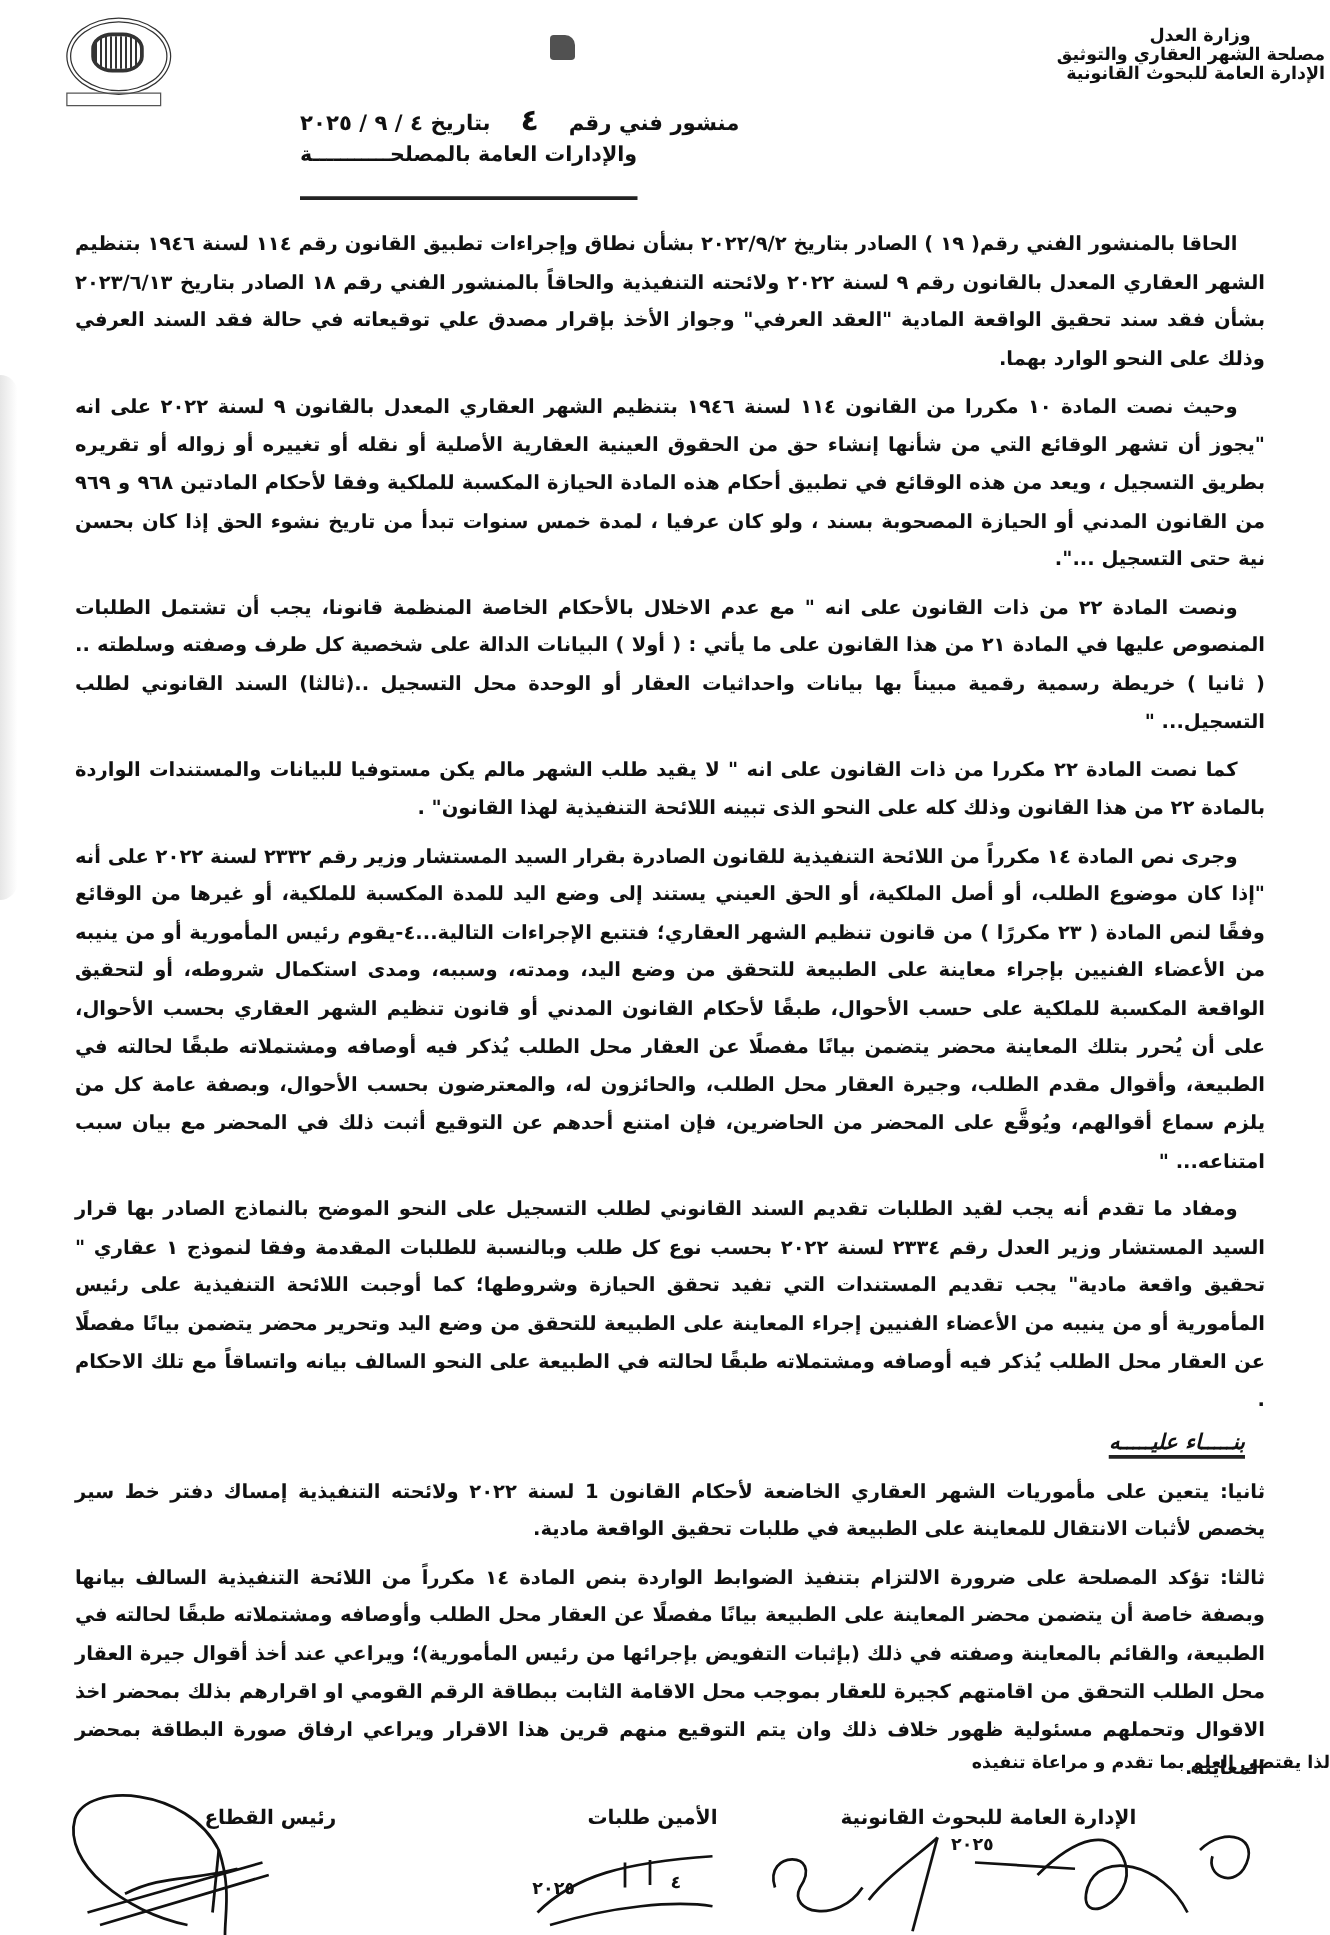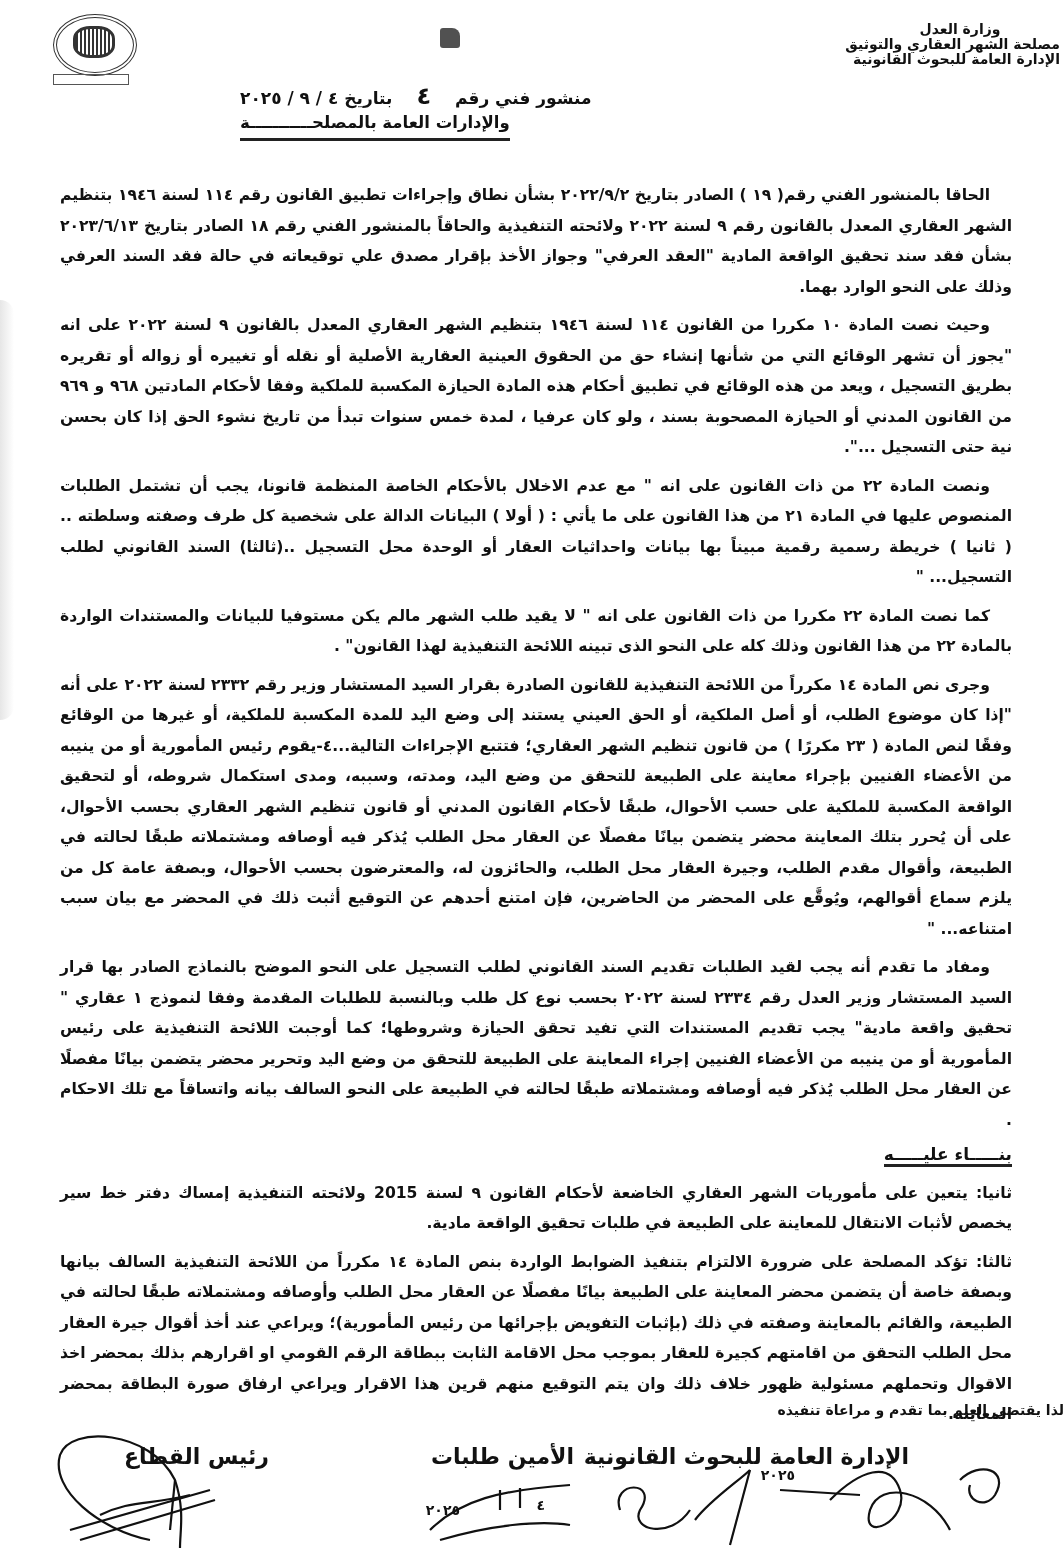--- a/index.html
+++ b/index.html
@@ -38,39 +38,39 @@
     position:absolute; left:440px; top:28px; width:20px; height:20px;
     background:#333; border-radius:3px 8px 3px 3px; opacity:.85;
   }
   .header {
     position:absolute; left:240px; right:240px; top:84px; text-align:left;
     font-weight:bold;
   }
   .header .circ { font-size:17px; line-height:24px; }
   .header .circ .num { font-size:24px; padding:0 18px; }
   .header .to { font-size:16.5px; line-height:28px; white-space:nowrap; margin-right:-60px; margin-left:-60px; }
-  .header .dept { font-size:16.5px; line-height:26px; display:inline-block; border-bottom:3px solid #222; padding-bottom:2px; }
+  .header .dept { font-size:16.5px; line-height:26px; display:inline-block; border-bottom:3px solid #222; padding-bottom:20px; }
   .body-text {
     position:absolute; left:60px; right:52px; top:180px;
     font-weight:bold; font-size:15.6px; line-height:30.5px; text-align:justify;
     text-align-last:right;
   }
   .body-text p { margin:0; }
   .body-text p.indent { text-indent:22px; }
   .body-text p.gap { margin-top:8px; }
   .decision-title {
-    text-align:center; font-size:17px; margin:4px 0 2px 0; letter-spacing:1px;
+    text-align:center; font-size:17px; margin:4px 16px 2px 0; letter-spacing:1px;font-style:italic;
   }
   .decision-title span { border-bottom:3px solid #222; }
   .closing {
     position:absolute; left:0; right:0; top:1402px; text-align:right;
     font-weight:bold; font-size:14px;
   }
   .sig {
-    position:absolute; top:1444px; font-weight:bold; font-size:22px; white-space:nowrap;
+    position:absolute; top:1444px; font-weight:bold; font-size:16px; white-space:nowrap;
   }
   .sig.s1 { right:155px; }
   .sig.s2 { right:490px; }
   .sig.s3 { right:795px; }
   .scribble { position:absolute; }
   .scribble path { fill:none; stroke:#111; stroke-width:2.2; }
   .scribble text { font-family:"DejaVu Sans", sans-serif; font-size:14px; fill:#111; font-weight:bold; }
 </style>
 </head>
 <body>
@@ -102,21 +102,21 @@
 </div>
 
 <div class="body-text">
   <p class="indent">الحاقا بالمنشور الفني رقم( ١٩ ) الصادر بتاريخ ٢٠٢٢/٩/٢ بشأن نطاق وإجراءات تطبيق القانون رقم ١١٤ لسنة ١٩٤٦ بتنظيم الشهر العقاري المعدل بالقانون رقم ٩ لسنة ٢٠٢٢ ولائحته التنفيذية والحاقاً بالمنشور الفني رقم ١٨ الصادر بتاريخ ٢٠٢٣/٦/١٣ بشأن فقد سند تحقيق الواقعة المادية "العقد العرفي" وجواز الأخذ بإقرار مصدق علي توقيعاته في حالة فقد السند العرفي وذلك على النحو الوارد بهما.</p>
   <p class="indent gap">وحيث نصت المادة ١٠ مكررا من القانون ١١٤ لسنة ١٩٤٦ بتنظيم الشهر العقاري المعدل بالقانون ٩ لسنة ٢٠٢٢ على انه "يجوز أن تشهر الوقائع التي من شأنها إنشاء حق من الحقوق العينية العقارية الأصلية أو نقله أو تغييره أو زواله أو تقريره بطريق التسجيل ، ويعد من هذه الوقائع في تطبيق أحكام هذه المادة الحيازة المكسبة للملكية وفقا لأحكام المادتين ٩٦٨ و ٩٦٩ من القانون المدني أو الحيازة المصحوبة بسند ، ولو كان عرفيا ، لمدة خمس سنوات تبدأ من تاريخ نشوء الحق إذا كان بحسن نية حتى التسجيل ...".</p>
   <p class="indent gap">ونصت المادة ٢٢ من ذات القانون على انه " مع عدم الاخلال بالأحكام الخاصة المنظمة قانونا، يجب أن تشتمل الطلبات المنصوص عليها في المادة ٢١ من هذا القانون على ما يأتي : ( أولا ) البيانات الدالة على شخصية كل طرف وصفته وسلطته .. ( ثانيا ) خريطة رسمية رقمية مبيناً بها بيانات واحداثيات العقار أو الوحدة محل التسجيل ..(ثالثا) السند القانوني لطلب التسجيل... "</p>
   <p class="indent gap">كما نصت المادة ٢٢ مكررا من ذات القانون على انه " لا يقيد طلب الشهر مالم يكن مستوفيا للبيانات والمستندات الواردة بالمادة ٢٢ من هذا القانون وذلك كله على النحو الذى تبينه اللائحة التنفيذية لهذا القانون" .</p>
   <p class="indent gap">وجرى نص المادة ١٤ مكرراً من اللائحة التنفيذية للقانون الصادرة بقرار السيد المستشار وزير رقم ٢٣٣٢ لسنة ٢٠٢٢ على أنه "إذا كان موضوع الطلب، أو أصل الملكية، أو الحق العيني يستند إلى وضع اليد للمدة المكسبة للملكية، أو غيرها من الوقائع وفقًا لنص المادة ( ٢٣ مكررًا ) من قانون تنظيم الشهر العقاري؛ فتتبع الإجراءات التالية...٤-يقوم رئيس المأمورية أو من ينيبه من الأعضاء الفنيين بإجراء معاينة على الطبيعة للتحقق من وضع اليد، ومدته، وسببه، ومدى استكمال شروطه، أو لتحقيق الواقعة المكسبة للملكية على حسب الأحوال، طبقًا لأحكام القانون المدني أو قانون تنظيم الشهر العقاري بحسب الأحوال، على أن يُحرر بتلك المعاينة محضر يتضمن بيانًا مفصلًا عن العقار محل الطلب يُذكر فيه أوصافه ومشتملاته طبقًا لحالته في الطبيعة، وأقوال مقدم الطلب، وجيرة العقار محل الطلب، والحائزون له، والمعترضون بحسب الأحوال، وبصفة عامة كل من يلزم سماع أقوالهم، ويُوقَّع على المحضر من الحاضرين، فإن امتنع أحدهم عن التوقيع أثبت ذلك في المحضر مع بيان سبب امتناعه... "</p>
   <p class="indent gap">ومفاد ما تقدم أنه يجب لقيد الطلبات تقديم السند القانوني لطلب التسجيل على النحو الموضح بالنماذج الصادر بها قرار السيد المستشار وزير العدل رقم ٢٣٣٤ لسنة ٢٠٢٢ بحسب نوع كل طلب وبالنسبة للطلبات المقدمة وفقا لنموذج ١ عقاري " تحقيق واقعة مادية" يجب تقديم المستندات التي تفيد تحقق الحيازة وشروطها؛ كما أوجبت اللائحة التنفيذية على رئيس المأمورية أو من ينيبه من الأعضاء الفنيين إجراء المعاينة على الطبيعة للتحقق من وضع اليد وتحرير محضر يتضمن بيانًا مفصلًا عن العقار محل الطلب يُذكر فيه أوصافه ومشتملاته طبقًا لحالته في الطبيعة على النحو السالف بيانه واتساقاً مع تلك الاحكام .</p>
   <div class="decision-title"><span>بنـــــاء عليـــــه</span></div>
-  <p class="gap">ثانيا: يتعين على مأموريات الشهر العقاري الخاضعة لأحكام القانون ٩ لسنة 2015 ولائحته التنفيذية إمساك دفتر خط سير يخصص لأثبات الانتقال للمعاينة على الطبيعة في طلبات تحقيق الواقعة مادية.</p>
+  <p class="gap">ثانيا: يتعين على مأموريات الشهر العقاري الخاضعة لأحكام القانون 1 لسنة ٢٠٢٢ ولائحته التنفيذية إمساك دفتر خط سير يخصص لأثبات الانتقال للمعاينة على الطبيعة في طلبات تحقيق الواقعة مادية.</p>
   <p class="gap">ثالثا: تؤكد المصلحة على ضرورة الالتزام بتنفيذ الضوابط الواردة بنص المادة ١٤ مكرراً من اللائحة التنفيذية السالف بيانها وبصفة خاصة أن يتضمن محضر المعاينة على الطبيعة بيانًا مفصلًا عن العقار محل الطلب وأوصافه ومشتملاته طبقًا لحالته في الطبيعة، والقائم بالمعاينة وصفته في ذلك (بإثبات التفويض بإجرائها من رئيس المأمورية)؛ ويراعي عند أخذ أقوال جيرة العقار محل الطلب التحقق من اقامتهم كجيرة للعقار بموجب محل الاقامة الثابت ببطاقة الرقم القومي او اقرارهم بذلك بمحضر اخذ الاقوال وتحملهم مسئولية ظهور خلاف ذلك وان يتم التوقيع منهم قرين هذا الاقرار ويراعي ارفاق صورة البطاقة بمحضر المعاينة.</p>
 </div>
 
 <div class="closing">لذا يقتضى العلم بما تقدم و مراعاة تنفيذه</div>
 
 <div class="sig s1">الإدارة العامة للبحوث القانونية</div>
 <div class="sig s2">الأمين طلبات</div>
 <div class="sig s3">رئيس القطاع</div>
 
 <svg class="scribble" style="left:40px; top:1420px;" width="180" height="128">

